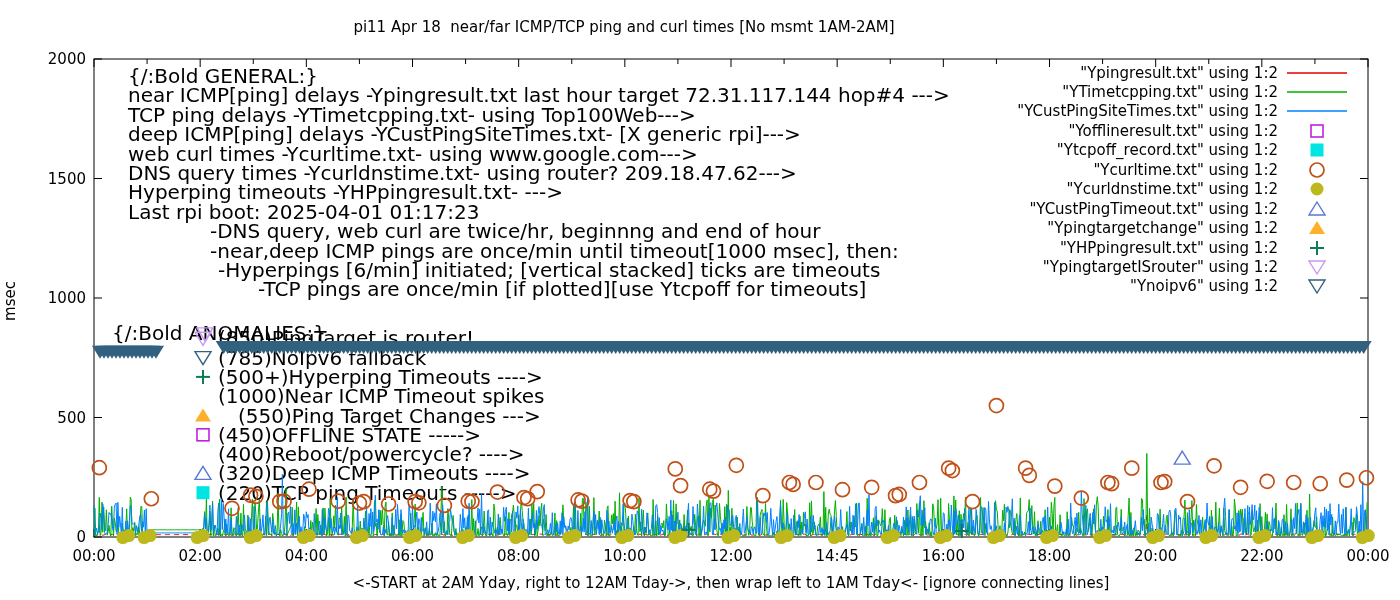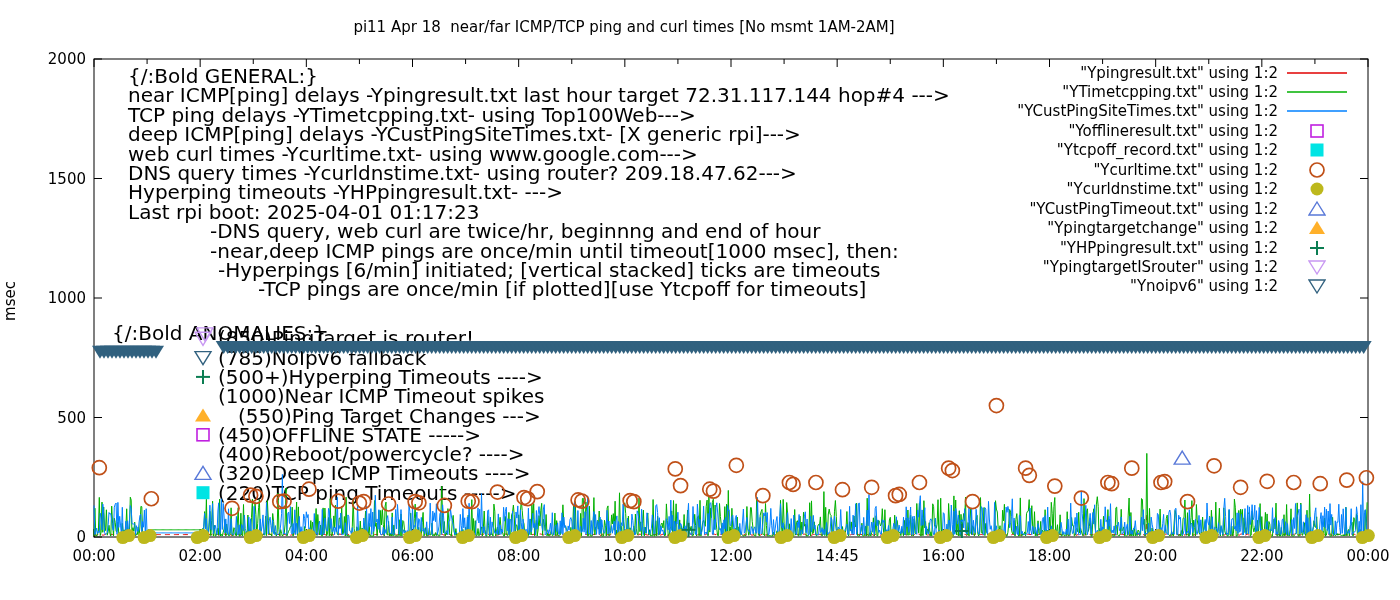--- a/index.html
+++ b/index.html
@@ -18,20 +18,21 @@
   .leglabel{font-size:15px;white-space:pre;text-align:right;flex:1;}
   .legmark{width:78px;display:flex;justify-content:center;align-items:center;}
   #plot-svg{position:absolute;left:0;top:0;pointer-events:none;}
 </style>
 </head>
 <body>
 
 <div id="stage">
   <div id="chart-title" class="abs">pi11 Apr 18  near/far ICMP/TCP ping and curl times [No msmt 1AM-2AM]</div>
   <div id="y-axis-label" class="abs">msec</div>
+  <div id="x-axis-label" class="abs">&lt;-START at 2AM Yday, right to 12AM Tday-&gt;, then wrap left to 1AM Tday&lt;- [ignore connecting lines]</div>
   <div id="yticks">
       <div class="abs ytick" style="left: 24px; top: 528px;">0</div>
       <div class="abs ytick" style="left: 24px; top: 408.5px;">500</div>
       <div class="abs ytick" style="left: 24px; top: 289px;">1000</div>
       <div class="abs ytick" style="left: 24px; top: 169.5px;">1500</div>
       <div class="abs ytick" style="left: 24px; top: 50px;">2000</div>
     </div>
   <div id="xticks">
       <div class="abs xtick" style="left: 64px; top: 547px;">00:00</div>
       <div class="abs xtick" style="left: 170.167px; top: 547px;">02:00</div>

